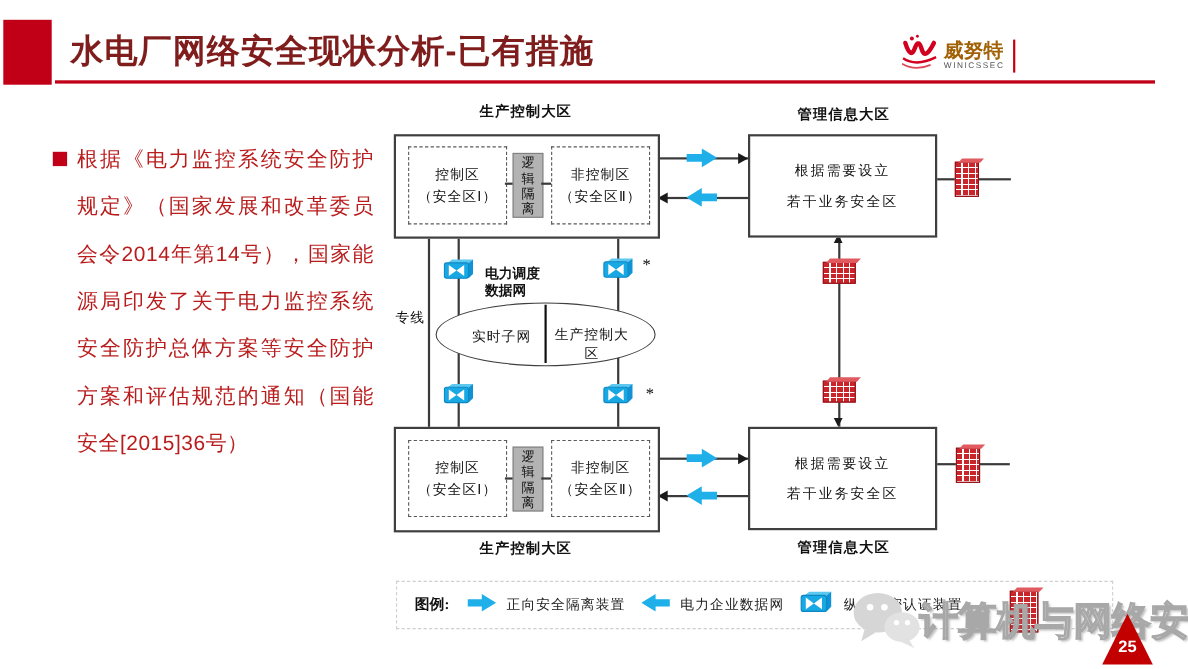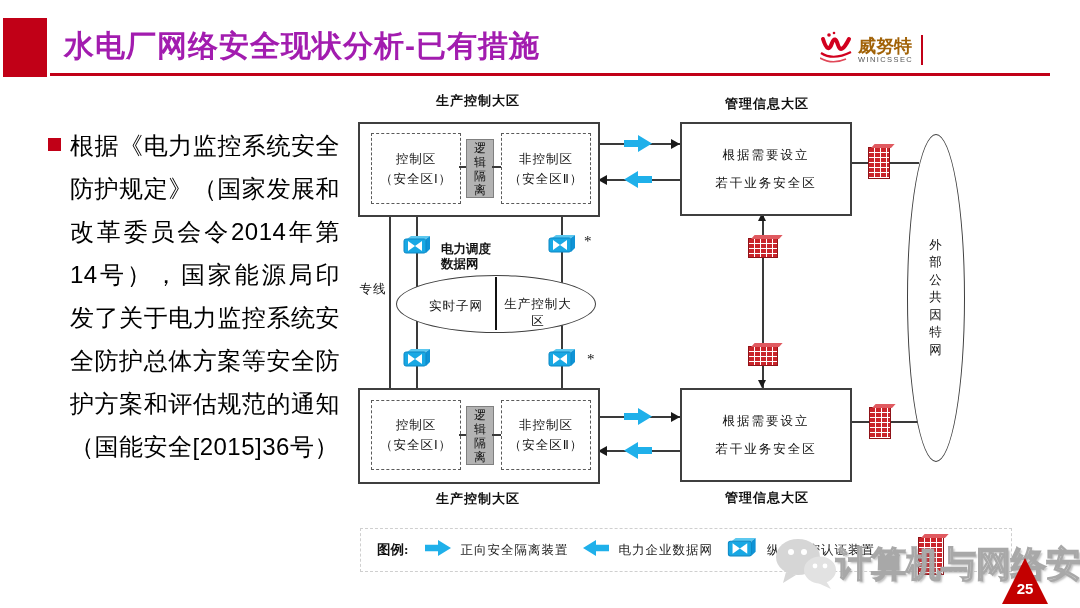--- a/index.html
+++ b/index.html
@@ -1,31 +1,31 @@
 <!DOCTYPE html>
 <html><head>
 <meta charset="utf-8">
 <style>
   html,body{margin:0;padding:0;background:#fff;}
   .slide{position:relative;width:1080px;height:608px;background:#fff;overflow:hidden;
          font-family:"Liberation Sans",sans-serif;}
 
   
   .corner-block{position:absolute;left:3px;top:18px;width:44px;height:59px;background:#c10017;}
-  .page-title{position:absolute;left:64px;top:26px;font-size:30px;font-weight:bold;color:#a21caf;letter-spacing:1px;}
+  .page-title{position:absolute;left:64px;top:26px;font-size:30px;font-weight:bold;color:#7f1d1d;letter-spacing:1px;}
   .title-rule{position:absolute;left:50px;top:73px;width:1000px;height:3px;background:#c10017;}
   .logo{position:absolute;left:820px;top:30px;display:flex;align-items:center;}
   .logo-name{font-size:18px;font-weight:bold;color:#a16207;line-height:18px;}
   .logo-sub{font-size:7.5px;color:#555;letter-spacing:1.4px;line-height:9px;}
   .logo-div{width:2px;height:30px;background:#c10017;margin:0 9px 0 8px;}
   .logo-slogan{font-size:15.5px;font-weight:bold;color:#3c3c3c;letter-spacing:1px;}
 
   
   .bullets{position:absolute;left:48px;top:124px;width:292px;}
-  .bullet{position:relative;padding-left:22px;font-size:24px;line-height:43px;color:#000000;
+  .bullet{position:relative;padding-left:22px;font-size:19px;line-height:43px;color:#b91c1c;
           text-align:justify;letter-spacing:0.5px;}
   .bullet + .bullet{margin-top:6px;line-height:38px;}
   .bullet .sq{position:absolute;left:0;top:14px;width:13px;height:13px;background:#c10017;}
   .bullet + .bullet .sq{top:12px;}
 
   
   .hline{position:absolute;height:1.5px;background:#3a3a3a;}
   .vline{position:absolute;width:1.5px;background:#3a3a3a;}
   .tri{width:0;height:0;position:absolute;}
   .tri.up{border-left:4px solid transparent;border-right:4px solid transparent;border-bottom:8px solid #1a1a1a;}
@@ -242,23 +242,20 @@
     <span>根据需要设立</span>
     <span>若干业务安全区</span>
   </div>
 
   <div class="hline" style="left:848px;top:162px;width:20px;"></div>
   <div class="fw" style="left:868px;top:147px;width:20px;height:30px;"></div>
   <div class="hline" style="left:888px;top:162px;width:31px;"></div>
   <div class="hline" style="left:848px;top:421px;width:21px;"></div>
   <div class="fw" style="left:869px;top:407px;width:20px;height:30px;"></div>
   <div class="hline" style="left:888px;top:421px;width:30px;"></div>
-  <div class="ellipse" style="left:907px;top:134px;width:56px;height:326px;">
-    <span class="vtext">外部公共因特网</span>
-  </div>
 
   <div class="legend">
     <span class="legend-title">图例:</span>
     <span>
       <svg width="26" height="16" viewBox="0 0 28 17">
           <polygon points="0,5 14,5 14,0 28,8.5 14,17 14,12 0,12" fill="#1fb0ea"></polygon>
         </svg>
     </span>
     <span class="legend-label">正向安全隔离装置</span>
     <span>

